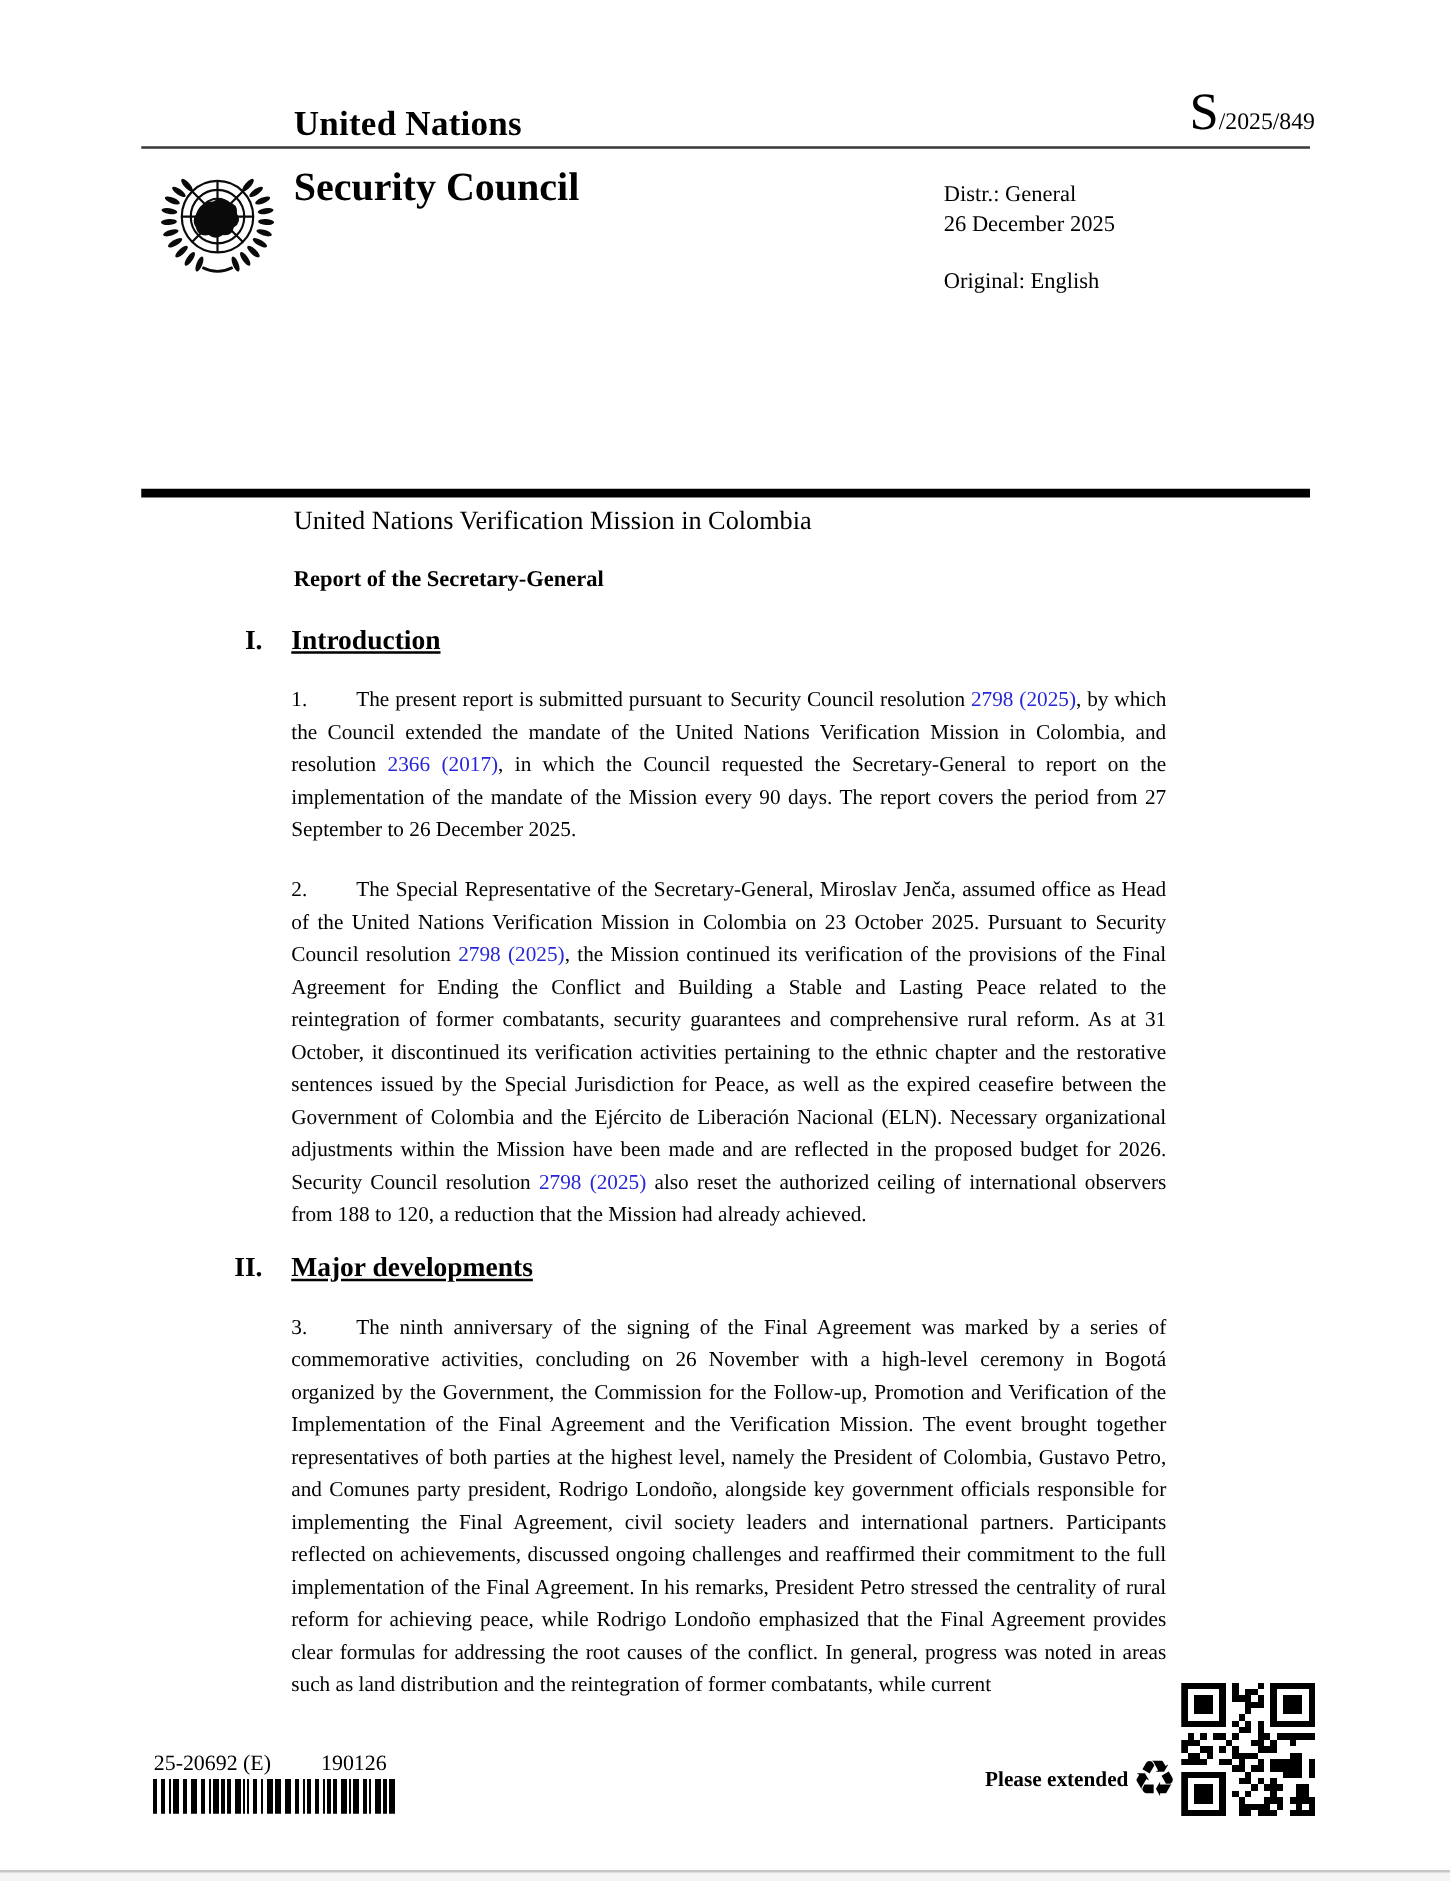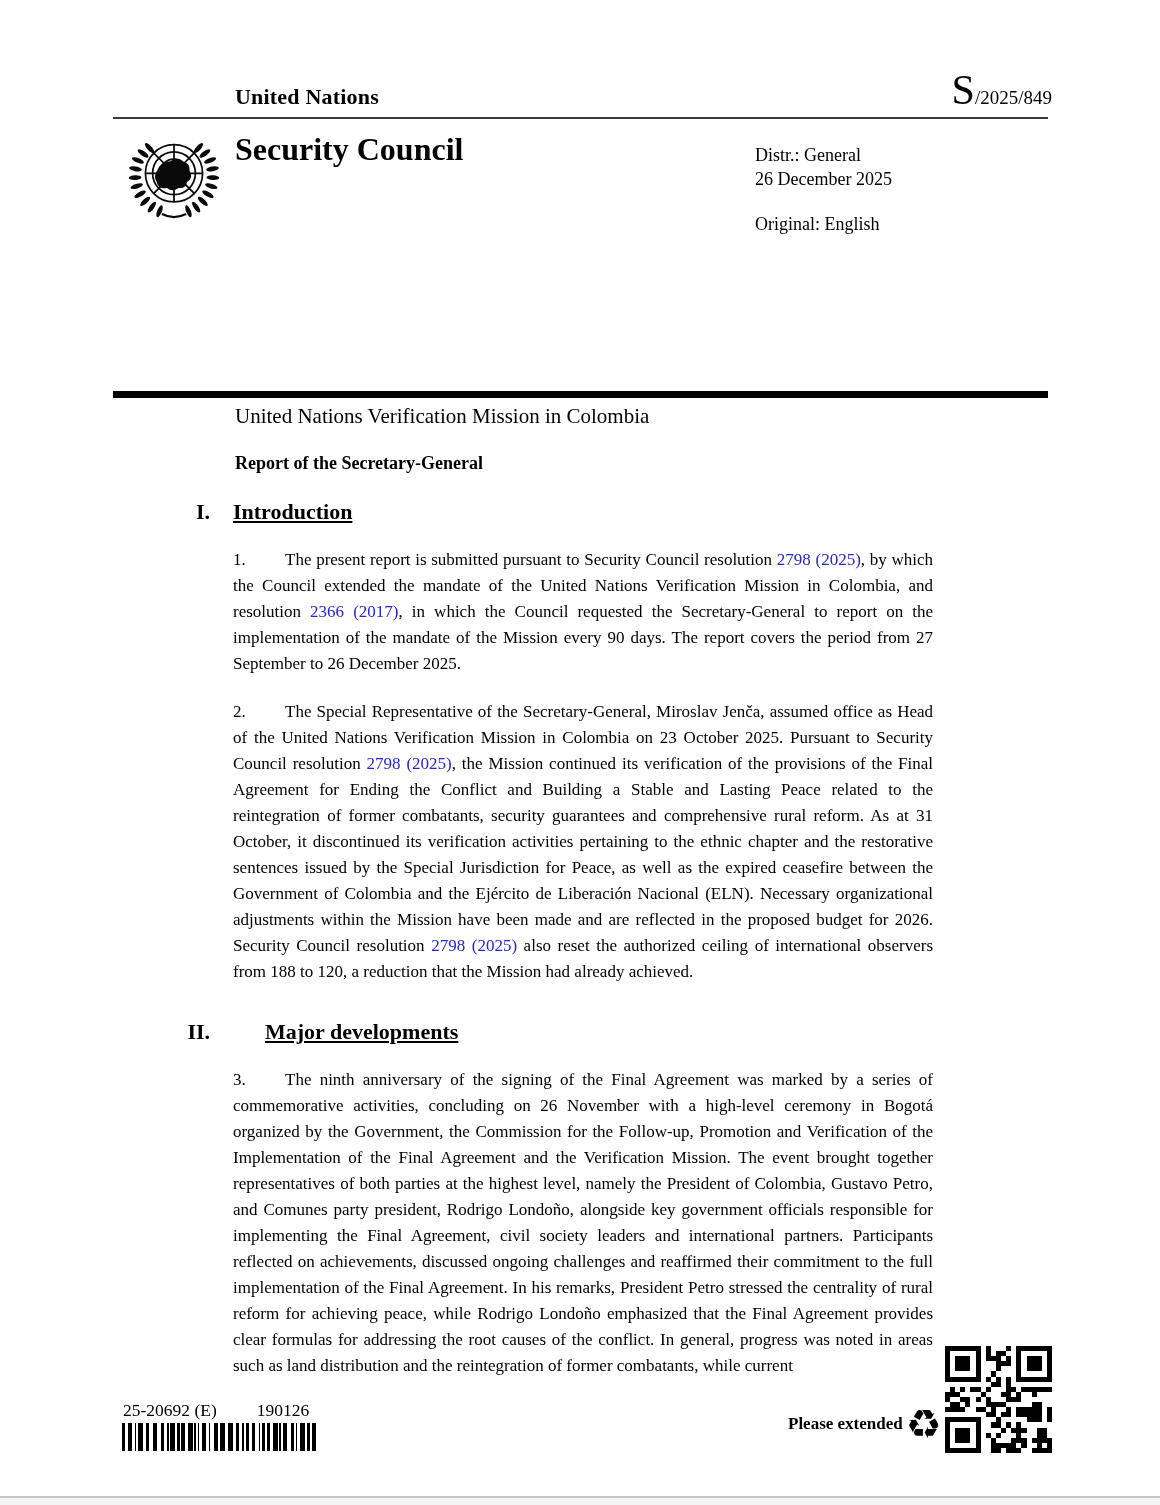--- a/index.html
+++ b/index.html
@@ -1,39 +1,39 @@
 <!DOCTYPE html>
 <html style="--link: #2626d8;"><head>
 <meta charset="utf-8">
 <style>
   html,body{margin:0;padding:0;background:#ffffff;}
   .page{
     position:relative;width:1160px;height:1505px;background:#fff;
     font-family:"Liberation Serif","DejaVu Serif",serif;color:#000;overflow:hidden;
   }
   
-  .org-name{position:absolute;left:235px;top:84px;font-size:22px;font-weight:700;letter-spacing:.2px;}
+  .org-name{position:absolute;left:235px;top:84px;font-size:28px;font-weight:700;letter-spacing:.2px;}
   .doc-symbol{position:absolute;right:108px;top:66px;white-space:nowrap;}
   .sym-big{font-size:42px;font-weight:400;}
   .sym-rest{font-size:19px;}
   .rule-thin{position:absolute;left:113px;right:112px;top:117px;border-top:2px solid #3a3a3a;}
   .emblem{position:absolute;left:122px;top:130px;}
   .organ-name{position:absolute;left:235px;top:131px;font-size:32px;font-weight:700;}
   .distr{position:absolute;left:755px;top:143px;font-size:18px;line-height:24px;}
   .distr .orig{margin-top:21px;}
   
   .rule-thick{position:absolute;left:113px;right:112px;top:391px;height:7px;background:#000;}
   .doc-title{position:absolute;left:235px;top:404px;font-size:21px;font-weight:400;}
   .doc-subtitle{position:absolute;left:235px;top:453px;font-size:18px;font-weight:700;}
   
   .body-col{position:absolute;left:113px;top:499px;width:824px;}
   .sect-head{display:flex;align-items:baseline;font-weight:700;font-size:22px;}
   .sect-head .numeral{flex:none;width:97px;text-align:right;}
   .sect-head .htext{margin-left:23px;text-decoration:underline;}
-  .sect-2{margin-top:34px;gap:32px;}
+  .sect-2{margin-top:16px;}
   .para{margin:22px 0 15px 120px;width:700px;text-align:justify;font-size:17px;line-height:26px;}
   .pnum{display:inline-block;min-width:52px;}
   .res-link{color:var(--link,#2626d8);text-decoration:none;cursor:pointer;}
   
   .footer-id{position:absolute;left:123px;top:1400px;font-size:17.5px;white-space:nowrap;}
   .footer-id .datecode{margin-left:40px;text-align:right;}
   .barcode{position:absolute;left:122px;top:1423px;}
   .recycle-wrap{position:absolute;left:788px;top:1402px;display:flex;align-items:center;}
   .recycle-label{font-size:17px;font-weight:700;}
   .recycle-glyph{font-family:"DejaVu Sans",sans-serif;font-size:40px;line-height:44px;margin-left:3px;font-weight:400;}

